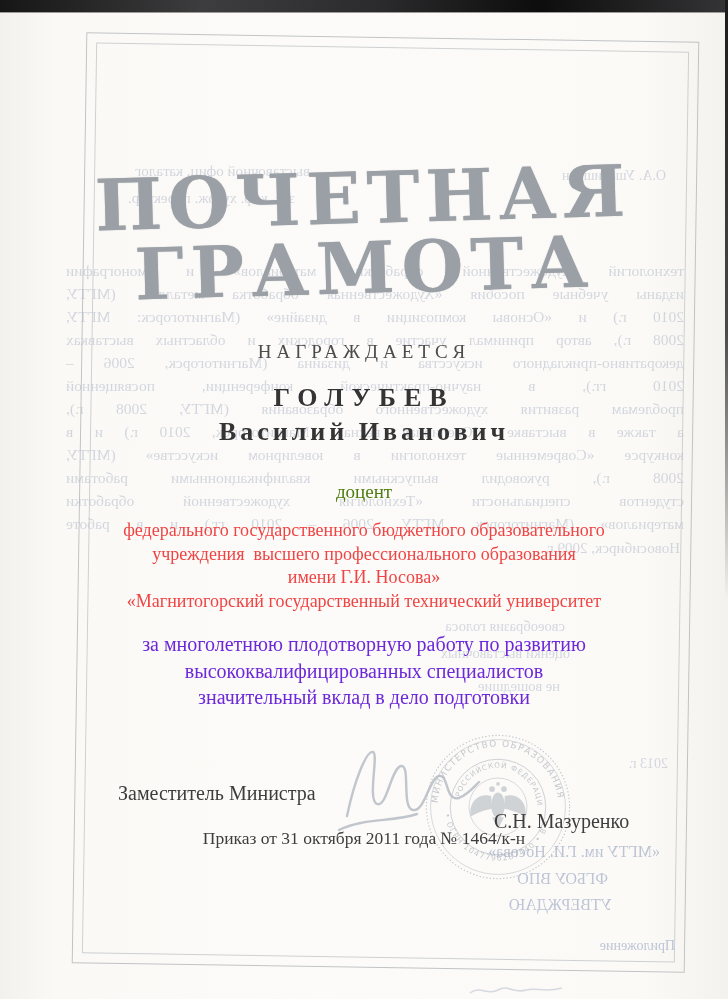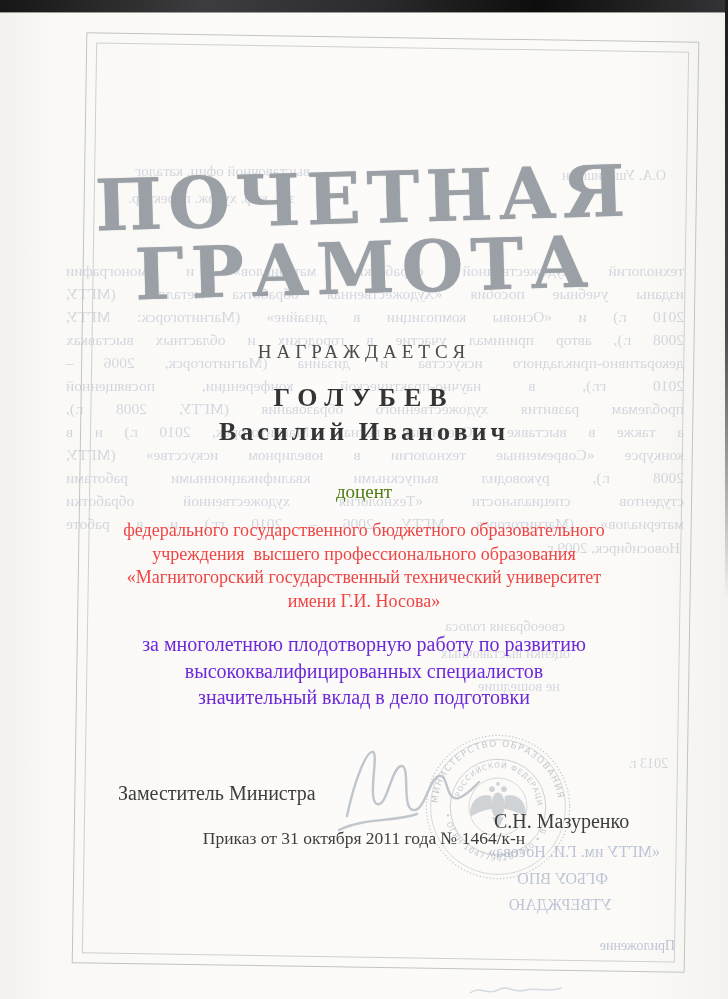--- a/index.html
+++ b/index.html
@@ -97,22 +97,22 @@
 </div>
 
 <div class="abs ctr awarded">НАГРАЖДАЕТСЯ</div>
 <div class="abs ctr surname">ГОЛУБЕВ</div>
 <div class="abs ctr patronymic">Василий Иванович</div>
 <div class="abs ctr position">доцент</div>
 
 <div class="abs ctr inst">
   <div>федерального государственного бюджетного образовательного</div>
   <div>учреждения  высшего профессионального образования</div>
+  <div>имени Г.И. Носова»</div>
   <div>«Магнитогорский государственный технический университет</div>
-  <div>имени Г.И. Носова»</div>
 </div>
 
 <div class="abs ctr citation">
   <div>за многолетнюю плодотворную работу по развитию</div>
   <div>высококвалифицированных специалистов</div>
   <div>значительный вклад в дело подготовки</div>
 </div>
 
 <svg class="abs seal" viewBox="0 0 190 190">
   <defs>

